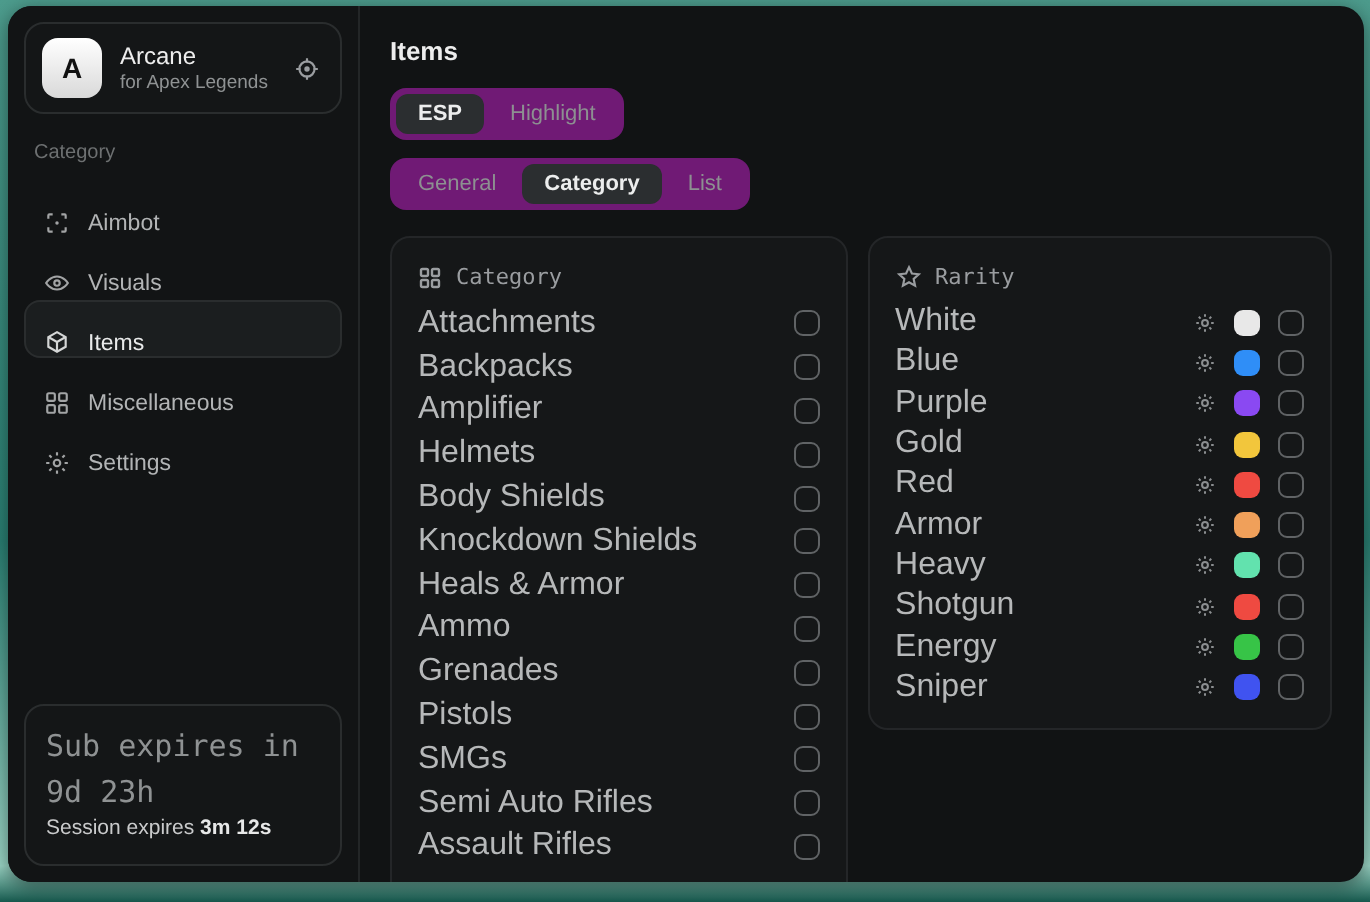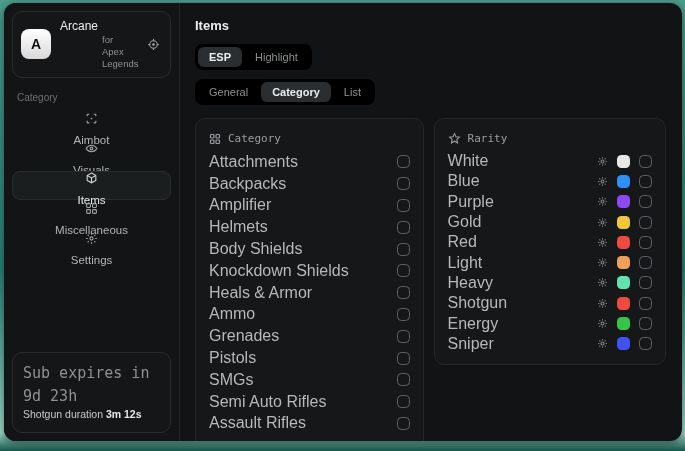--- a/index.html
+++ b/index.html
@@ -24,42 +24,42 @@
     border:1px solid #2a2d2e;border-radius:10px;padding:7px 8px;background:#141617;
   }
   .brand-logo{
     width:30px;height:30px;border-radius:8px;flex:none;
     background:linear-gradient(180deg,#ffffff,#d9d9d9);
     display:flex;align-items:center;justify-content:center;
     color:#111;font-weight:bold;font-size:14px;
   }
   .brand-text{flex:1;min-width:0;line-height:1.25;}
   .brand-name{font-size:12px;font-weight:400;color:#ededed;}
-  .brand-sub{font-size:9.5px;color:#8f9293;margin-left:42px;}
+  .brand-sub{font-size:9.5px;color:#8f9293;}
   .brand-action{color:#9a9da0;display:flex;align-items:center;padding:2px;cursor:pointer;}
   .section-label{font-size:10px;color:#6d7071;margin:14px 5px 8px;}
   .nav{display:flex;flex-direction:column;gap:1px;}
   .nav-item{
-    display:flex;align-items:center;gap:9px;height:27px;padding:0 9px;
-    border-radius:8px;border:1px solid transparent;color:#b2b4b5;font-size:11.5px;cursor:pointer;flex-direction:column;
+    display:flex;align-items:flex-end;gap:9px;height:27px;padding:0 9px;
+    border-radius:8px;border:1px solid transparent;color:#b2b4b5;font-size:11.5px;cursor:pointer;
   }
   .nav-item.active{background:#1b1e1f;border-color:#2a2d2e;color:#e9eaea;}
   .nav-icon{display:flex;align-items:center;color:inherit;opacity:.9;}
   .sidebar-spacer{flex:1;}
   .footer-card{
     border:1px solid #2a2d2e;border-radius:10px;padding:9px 10px;background:#141617;line-height:1.5;
   }
   .footer-line1{font-family:"DejaVu Sans Mono",monospace;font-size:15px;color:#8f9293;}
   .footer-line2{font-size:10.5px;color:#c9cacb;}
   .footer-line2 b{color:#e7e8e8;font-weight:700;}
   
   .main{flex:1;padding:15px 16px 0 15px;box-sizing:border-box;overflow:hidden;}
   .page-title{font-size:13px;font-weight:700;color:#ededed;}
   .seg{
-    display:inline-flex;align-items:center;background:#000000;border-radius:8px;padding:3px;gap:2px;
+    display:inline-flex;align-items:center;background:#701a75;border-radius:8px;padding:3px;gap:2px;
   }
   .seg-mode{margin-top:11px;}
   .seg-tabs{margin-top:9px;}
   .seg-btn{
     font-size:11px;color:#8d9091;padding:4px 11px;border-radius:6px;cursor:pointer;white-space:nowrap;
   }
   .seg-btn.active{background:#2b2e30;color:#eceded;font-weight:700;}
   .panels{display:flex;gap:10px;margin-top:13px;align-items:flex-start;}
   .panel{
     background:#151718;border:1px solid #242628;border-radius:10px;
@@ -154,21 +154,21 @@
           </span>
           <span>Settings</span>
         </div>
       </div>
 
     <div class="sidebar-spacer"></div>
 
     <div class="footer-card">
       <div class="footer-line1">Sub expires in 9d 23h</div>
       <div class="footer-line2">
-        <span>Shotgun duration</span>
+        <span>Session expires</span>
         <b>3m 12s</b>
       </div>
     </div>
   </div>
 
   <div class="main">
 
     <div class="page-title">Items</div>
 
     <div>
@@ -316,21 +316,21 @@
               <span class="row-gear">
                 <svg width="11" height="11" viewBox="0 0 24 24" fill="none" stroke="currentColor" stroke-width="2.2">
                   <circle cx="12" cy="12" r="3.2"></circle>
                   <path d="M12 2.5v2.8M12 18.7v2.8M2.5 12h2.8M18.7 12h2.8M5.2 5.2l2 2M16.8 16.8l2 2M18.8 5.2l-2 2M7.2 16.8l-2 2"></path>
                 </svg>
               </span>
               <span class="swatch" style="background:#ef4a41"></span>
               <span class="checkbox"></span>
             </div>
             <div class="row rarity-row">
-              <span class="row-label">Light</span>
+              <span class="row-label">Armor</span>
               <span class="row-gear">
                 <svg width="11" height="11" viewBox="0 0 24 24" fill="none" stroke="currentColor" stroke-width="2.2">
                   <circle cx="12" cy="12" r="3.2"></circle>
                   <path d="M12 2.5v2.8M12 18.7v2.8M2.5 12h2.8M18.7 12h2.8M5.2 5.2l2 2M16.8 16.8l2 2M18.8 5.2l-2 2M7.2 16.8l-2 2"></path>
                 </svg>
               </span>
               <span class="swatch" style="background:#f0a05a"></span>
               <span class="checkbox"></span>
             </div>
             <div class="row rarity-row">

